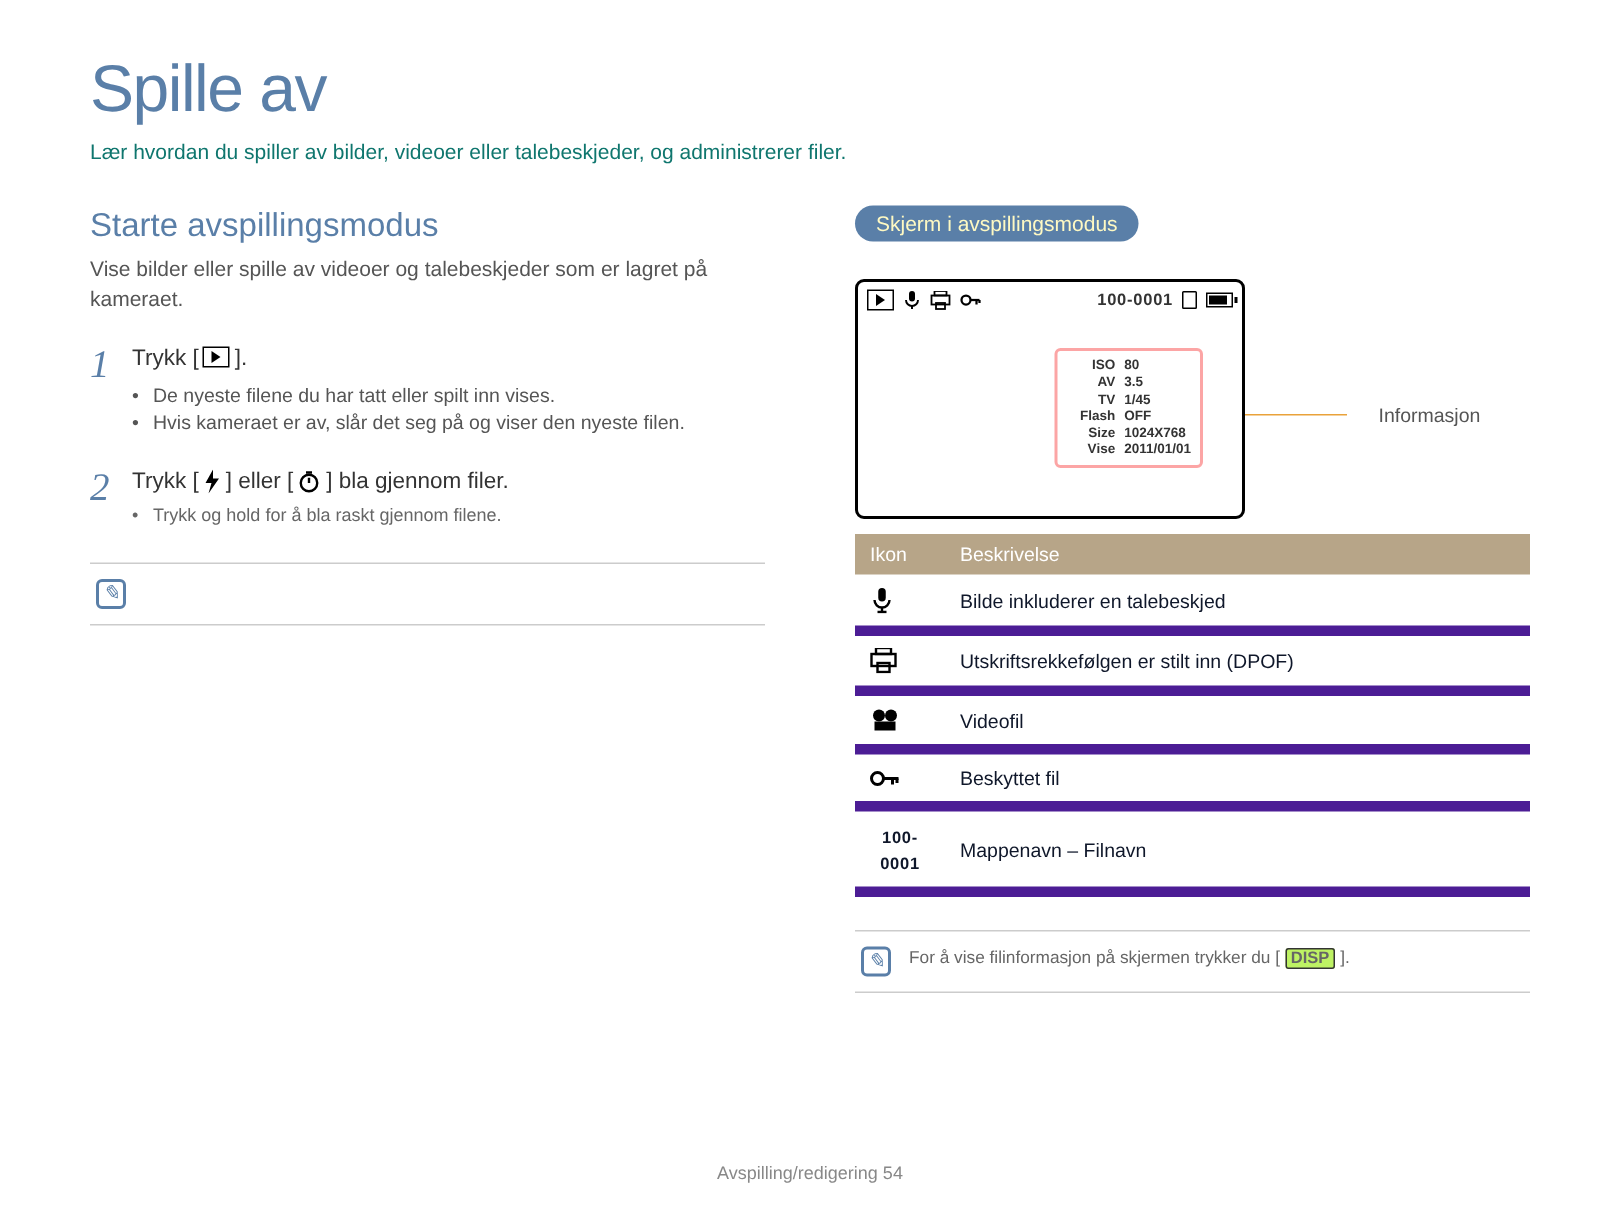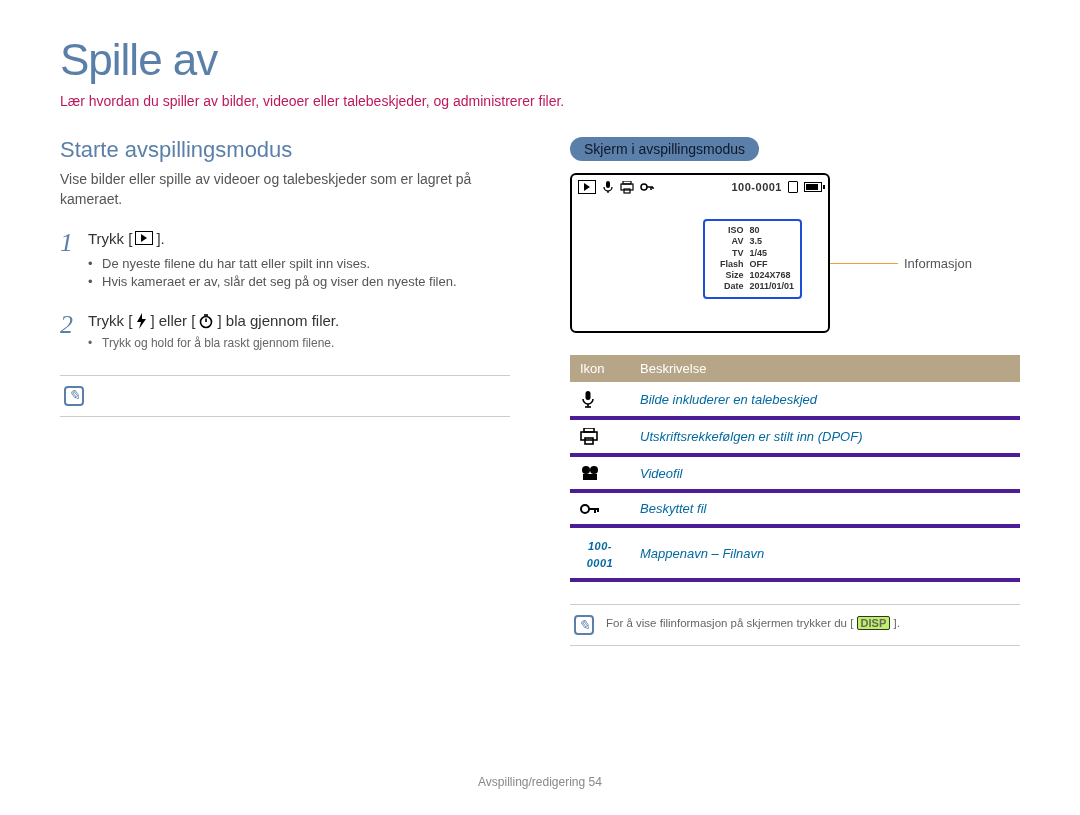--- a/index.html
+++ b/index.html
@@ -15,21 +15,21 @@
     padding: 35px 60px 30px 60px;
   }
   .page-title {
     font-size: 44px;
     font-weight: 300;
     color: #5a7fa8;
     letter-spacing: -1px;
   }
   .page-subtitle {
     font-size: 14px;
-    color: #be185d;
+    color: #0f766e;
     margin-top: 8px;
   }
   .columns {
     display: flex;
     margin-top: 28px;
     gap: 60px;
     justify-content: flex-end;
   }
   .col-left, .col-right {
     flex: 1;
@@ -117,25 +117,25 @@
     margin-right: 12px;
   }
   .note-text {
     font-size: 11.5px;
     color: #666;
     line-height: 1.4;
   }
   .pill-heading {
     display: inline-block;
     background: #5a7fa8;
-    color: #0f172a;
+    color: #fef9c3;
     font-size: 14px;
     padding: 4px 14px;
     border-radius: 13px;
-    margin-bottom: 12px;
+    margin-bottom: 25px;
   }
 
   .lcd {
     border: 2px solid #000;
     border-radius: 6px;
     width: 260px;
     height: 160px;
     position: relative;
     background: #fff;
   }
@@ -196,21 +196,21 @@
     position: absolute;
     left: 1px; top: 1px; bottom: 1px;
     width: 12px;
     background: #000;
   }
 
   .info-panel {
     position: absolute;
     right: 26px;
     top: 44px;
-    border: 2px solid #1d4ed8;
+    border: 2px solid #fca5a5;
     border-radius: 4px;
     padding: 4px 6px;
     font-size: 9px;
     line-height: 1.25;
   }
   .info-row { display: flex; }
   .info-label { font-weight: bold; width: 32px; text-align: right; margin-right: 6px; }
   .info-val { font-weight: bold; }
 
   .lcd-wrap { display: flex; align-items: center; }
@@ -220,41 +220,40 @@
     margin-top: 20px;
   }
   .leader-line {
     width: 68px;
     height: 0;
     border-top: 1.5px solid #e9a23a;
   }
   .leader-label {
     font-size: 13px;
     color: #555;
-    margin-left: 6px;
+    margin-left: 21px;
   }
 
   table.icon-table {
     width: 100%;
     border-collapse: collapse;
-    margin-top: 22px;
+    margin-top: 10px;
     font-size: 13px;
   }
   table.icon-table th {
     background: #b7a588;
     color: #fff;
     font-weight: 400;
     text-align: left;
     padding: 6px 10px;
   }
   table.icon-table td {
     padding: 8px 10px;
-    border-bottom: 4px solid #4c1d95;
-    color: #0369a1;
-    font-style: italic;
+    border-bottom: 7px solid #4c1d95;
+    color: #0f172a;
   }
   .icon-cell {
     width: 60px;
     text-align: center;
     font-size: 15px;
     color: #000;
   }
   .folder-num { font-weight: bold; font-size: 11px; letter-spacing: 0.5px;}
 
   .inline-icon {
@@ -405,21 +404,21 @@
               </div>
             <div class="info-row">
                 <span class="info-label">Flash</span>
                 <span class="info-val">OFF</span>
               </div>
             <div class="info-row">
                 <span class="info-label">Size</span>
                 <span class="info-val">1024X768</span>
               </div>
             <div class="info-row">
-                <span class="info-label">Date</span>
+                <span class="info-label">Vise</span>
                 <span class="info-val">2011/01/01</span>
               </div>
           </div>
         </div>
         <div class="leader">
           <div class="leader-line"></div>
           <div class="leader-label">Informasjon</div>
         </div>
       </div>
 

